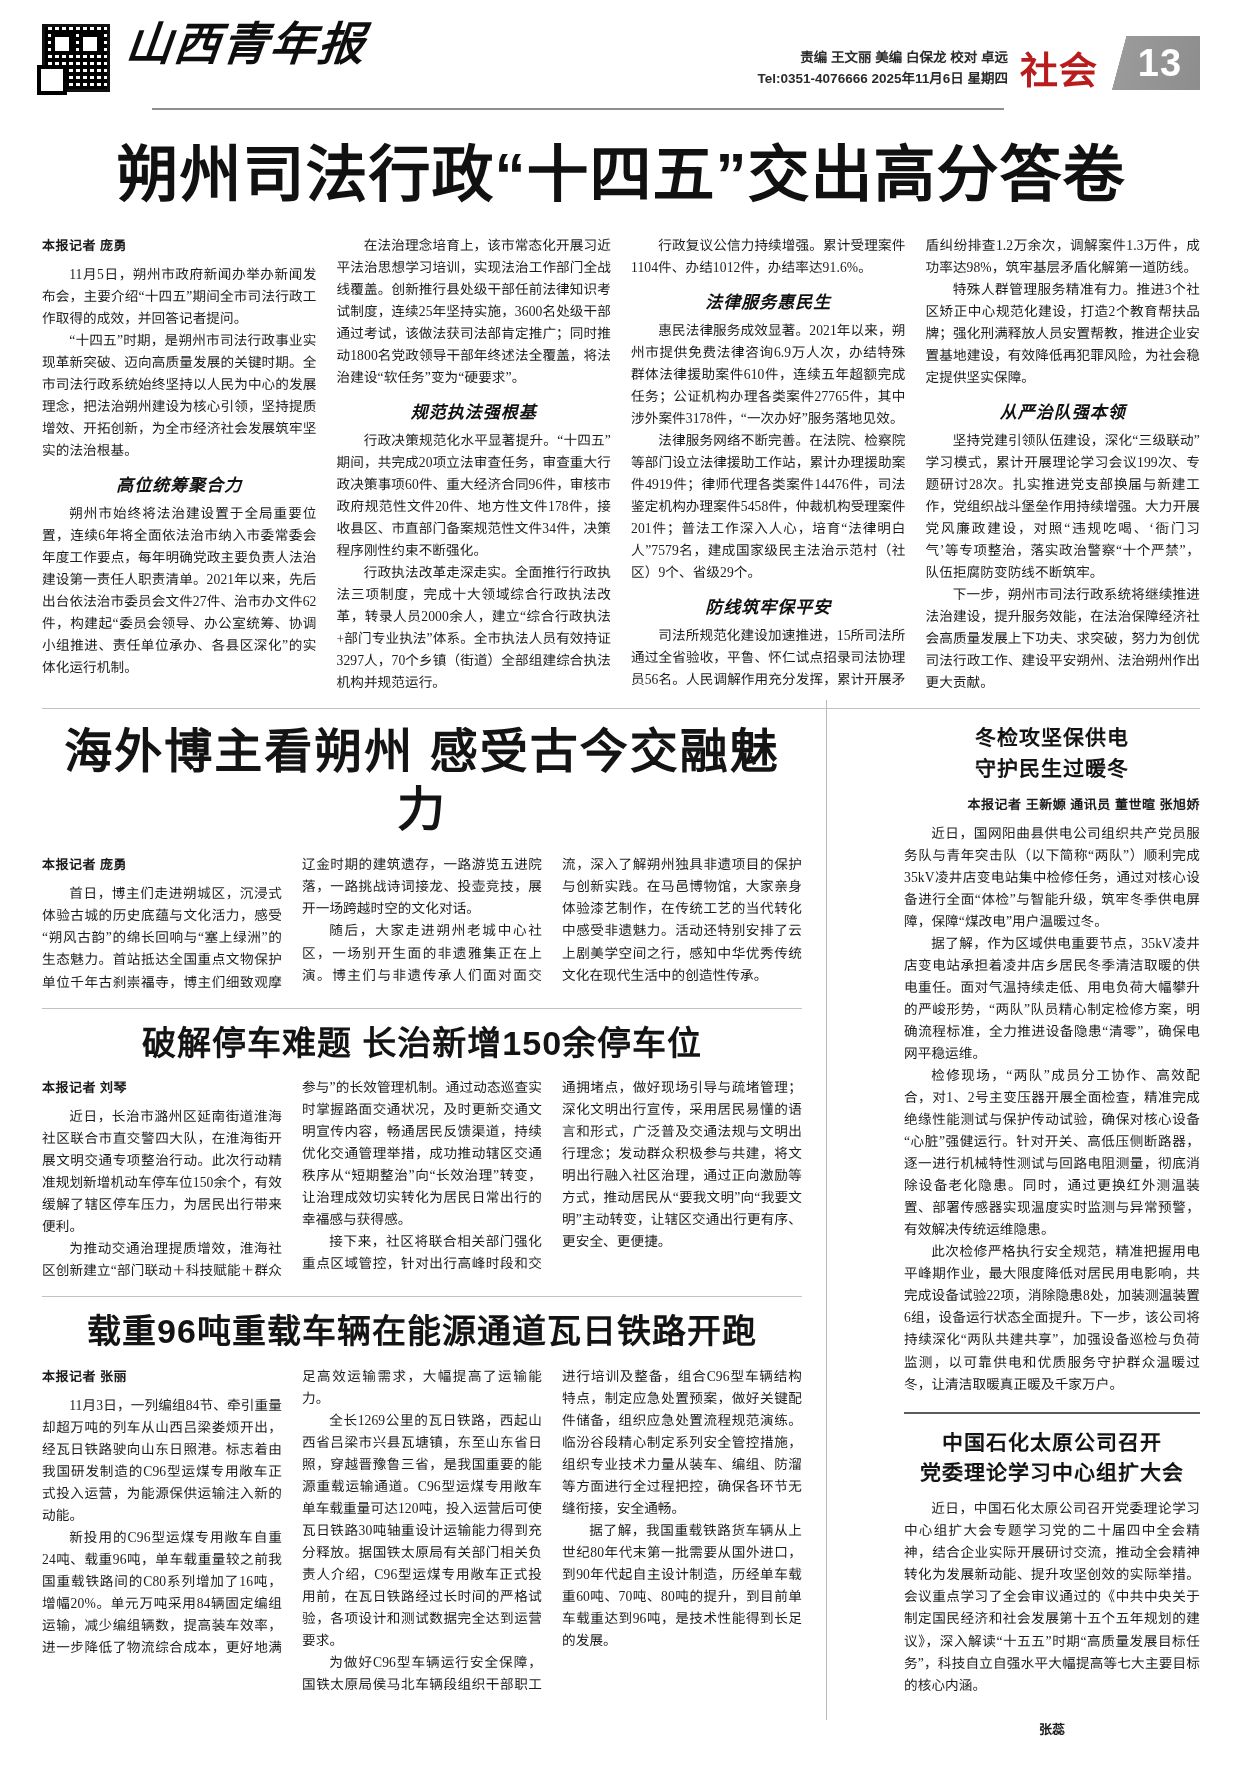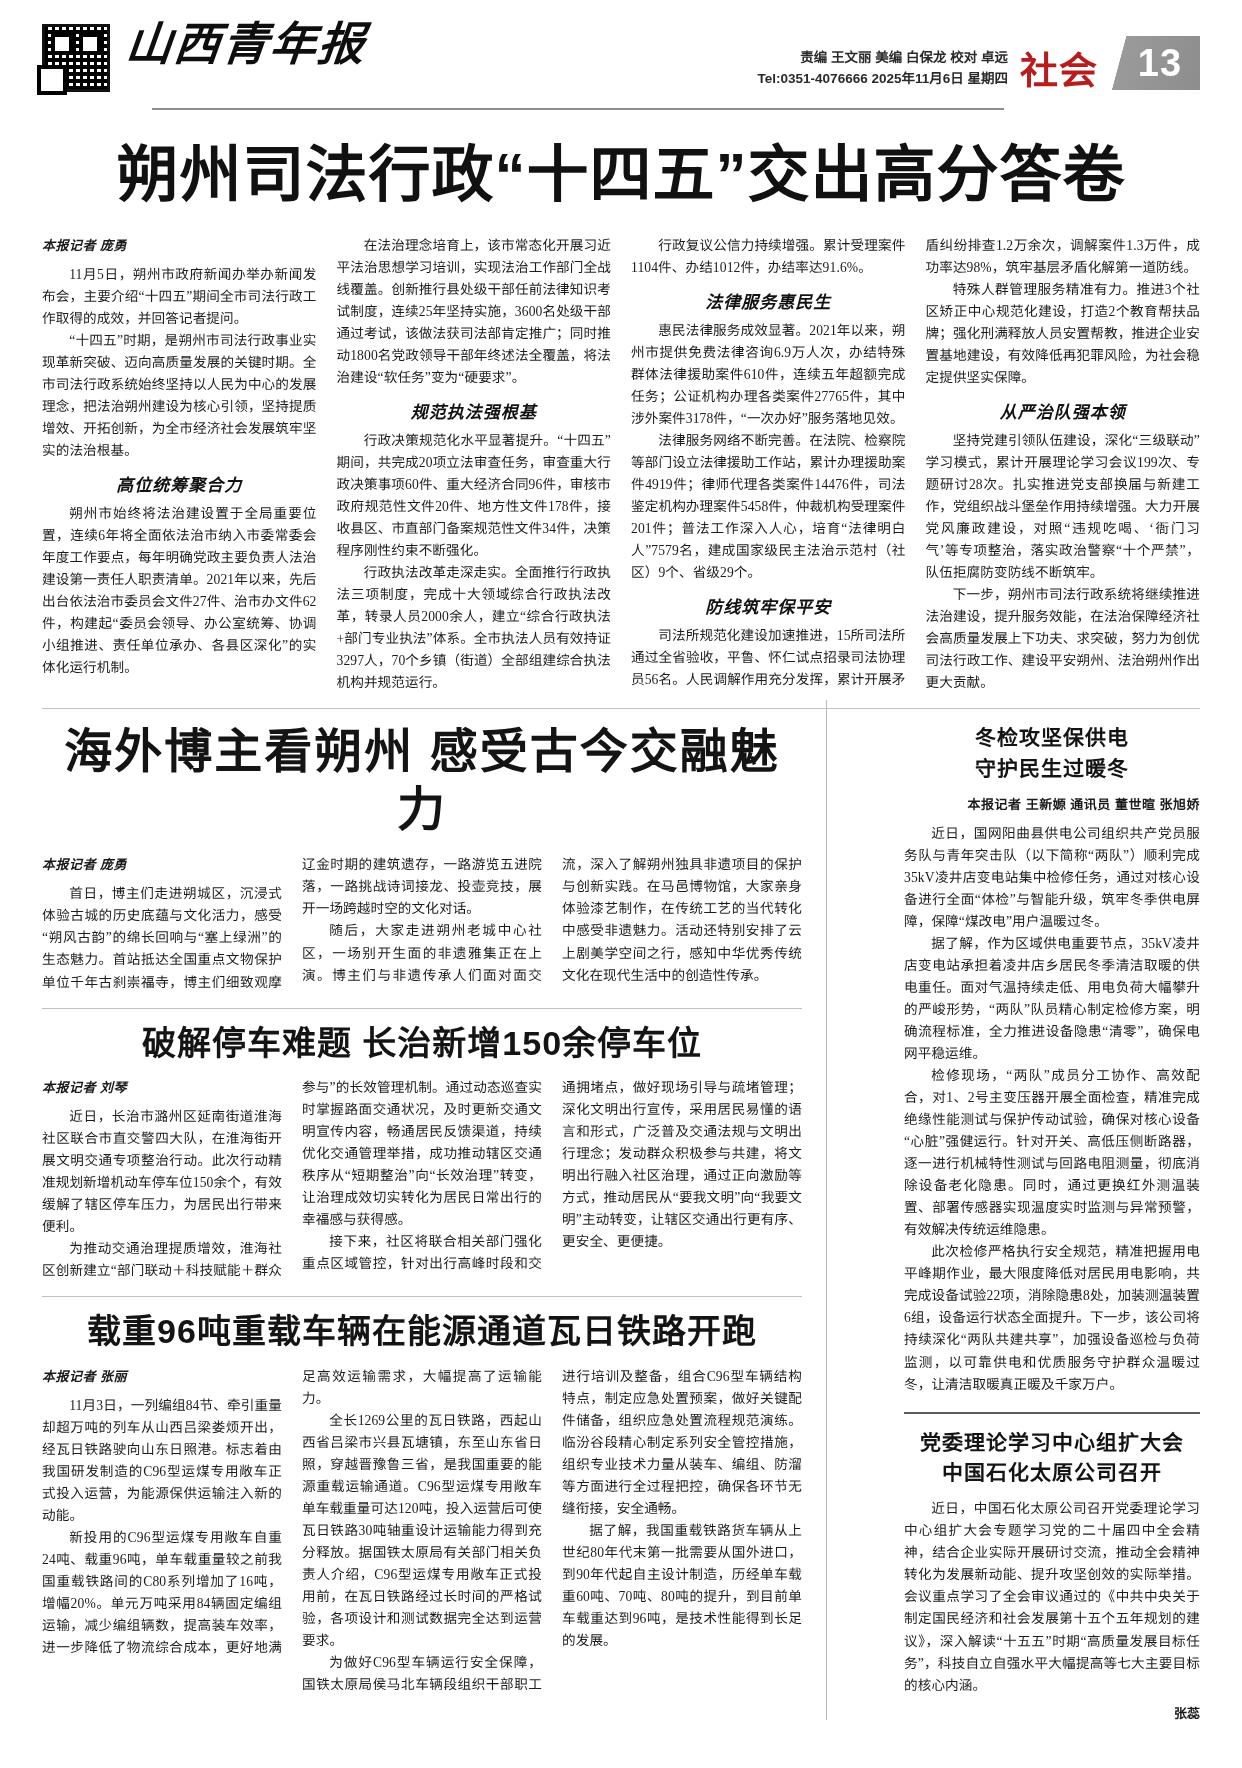--- a/index.html
+++ b/index.html
@@ -211,21 +211,21 @@
   
   .cols-4 {
     column-count: 4;
     column-gap: 20px;
     column-rule: none;
   }
   .cols-3 {
     column-count: 3;
     column-gap: 20px;
   }
-  .block { break-inside: avoid-column; font-style: italic; }
+  .block { break-inside: avoid-column; }
 
   .main-area {
     width: 760px;
     float: left;
   }
   .side-area {
     width: 296px;
     float: right;
   }
   .clearfix::after { content: ""; display: table; clear: both; }
@@ -240,25 +240,25 @@
     background: #c2c2c2;
     margin: 14px 0;
   }
   .hrule-dark {
     height: 2px;
     background: #5d5d5d;
     margin: 16px 0 14px 0;
   }
 
   .sign {
-    text-align: right;
+    text-align: center;
     font-family: Liberation Sans, sans-serif;
     font-weight: 700;
     font-size: 13px;
-    margin-top: 6px;
+    margin-top: 22px;
   }
 
   .sec { margin-bottom: 6px; }
 </style>
 </head>
 <body>
 
 <div class="page">
 
   <div class="masthead">
@@ -371,22 +371,22 @@
         <div class="byline byline-right">本报记者 王新嫄 通讯员 董世暄 张旭娇</div>
         <p class="body">近日，国网阳曲县供电公司组织共产党员服务队与青年突击队（以下简称“两队”）顺利完成35kV凌井店变电站集中检修任务，通过对核心设备进行全面“体检”与智能升级，筑牢冬季供电屏障，保障“煤改电”用户温暖过冬。</p>
         <p class="body">据了解，作为区域供电重要节点，35kV凌井店变电站承担着凌井店乡居民冬季清洁取暖的供电重任。面对气温持续走低、用电负荷大幅攀升的严峻形势，“两队”队员精心制定检修方案，明确流程标准，全力推进设备隐患“清零”，确保电网平稳运维。</p>
         <p class="body">检修现场，“两队”成员分工协作、高效配合，对1、2号主变压器开展全面检查，精准完成绝缘性能测试与保护传动试验，确保对核心设备“心脏”强健运行。针对开关、高低压侧断路器，逐一进行机械特性测试与回路电阻测量，彻底消除设备老化隐患。同时，通过更换红外测温装置、部署传感器实现温度实时监测与异常预警，有效解决传统运维隐患。</p>
         <p class="body">此次检修严格执行安全规范，精准把握用电平峰期作业，最大限度降低对居民用电影响，共完成设备试验22项，消除隐患8处，加装测温装置6组，设备运行状态全面提升。下一步，该公司将持续深化“两队共建共享”，加强设备巡检与负荷监测，以可靠供电和优质服务守护群众温暖过冬，让清洁取暖真正暖及千家万户。</p>
       </div>
 
       <div class="hrule-dark"></div>
 
       <div class="sec">
+        <div class="h3-side">中国石化太原公司召开</div>
         <div class="h3-side">党委理论学习中心组扩大会</div>
-        <div class="h3-side">中国石化太原公司召开</div>
         <div style="height:10px"></div>
         <p class="body">近日，中国石化太原公司召开党委理论学习中心组扩大会专题学习党的二十届四中全会精神，结合企业实际开展研讨交流，推动全会精神转化为发展新动能、提升攻坚创效的实际举措。会议重点学习了全会审议通过的《中共中央关于制定国民经济和社会发展第十五个五年规划的建议》，深入解读“十五五”时期“高质量发展目标任务”，科技自立自强水平大幅提高等七大主要目标的核心内涵。</p>
         <div class="sign">张蕊</div>
       </div>
 
     </div>
   </div>
 
   <div class="vrule" style="left:826px; top:700px; height:1020px;"></div>
 

